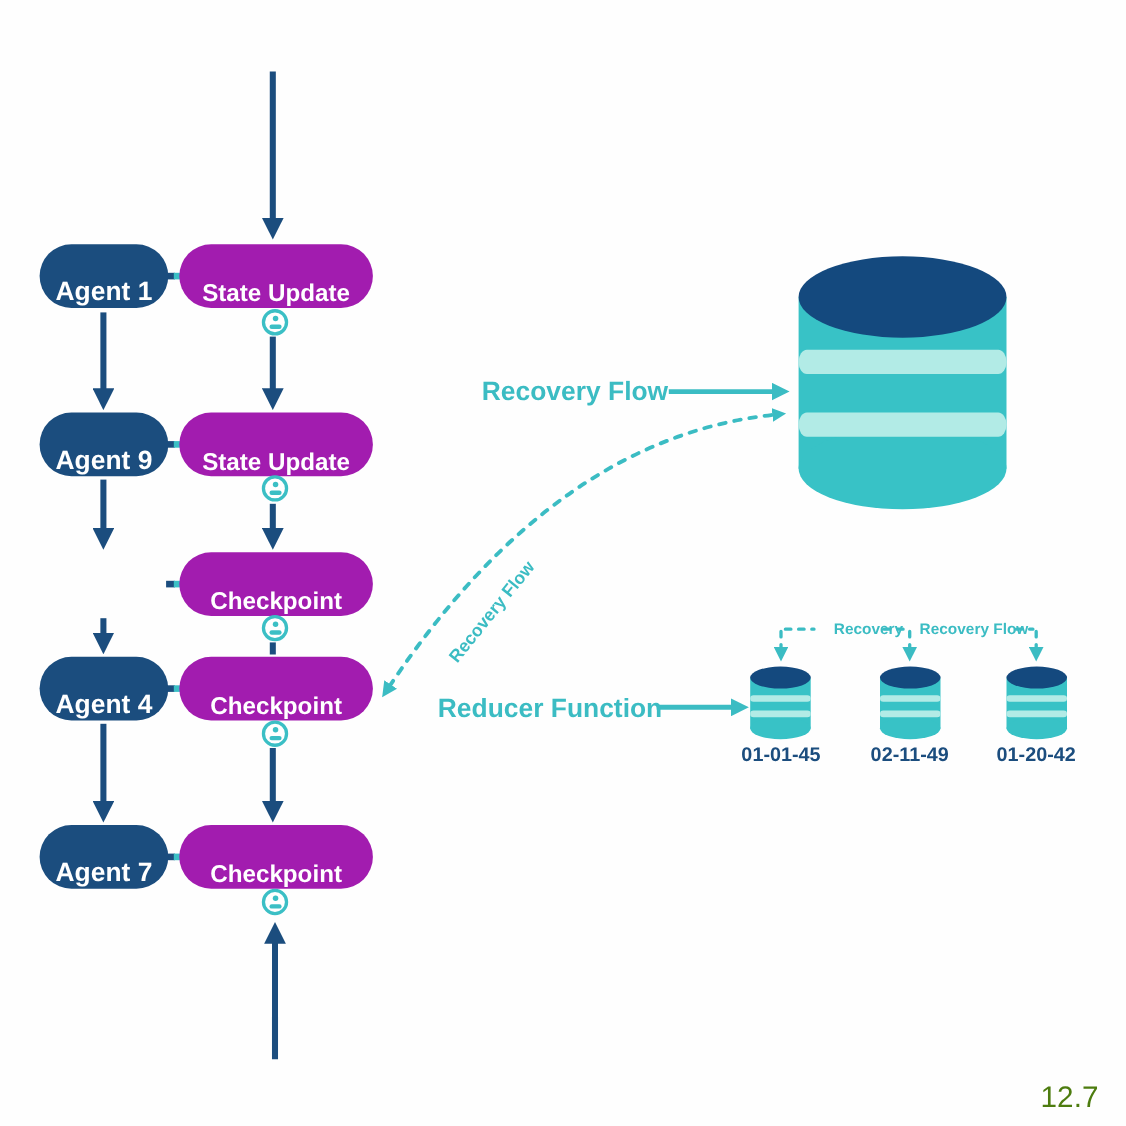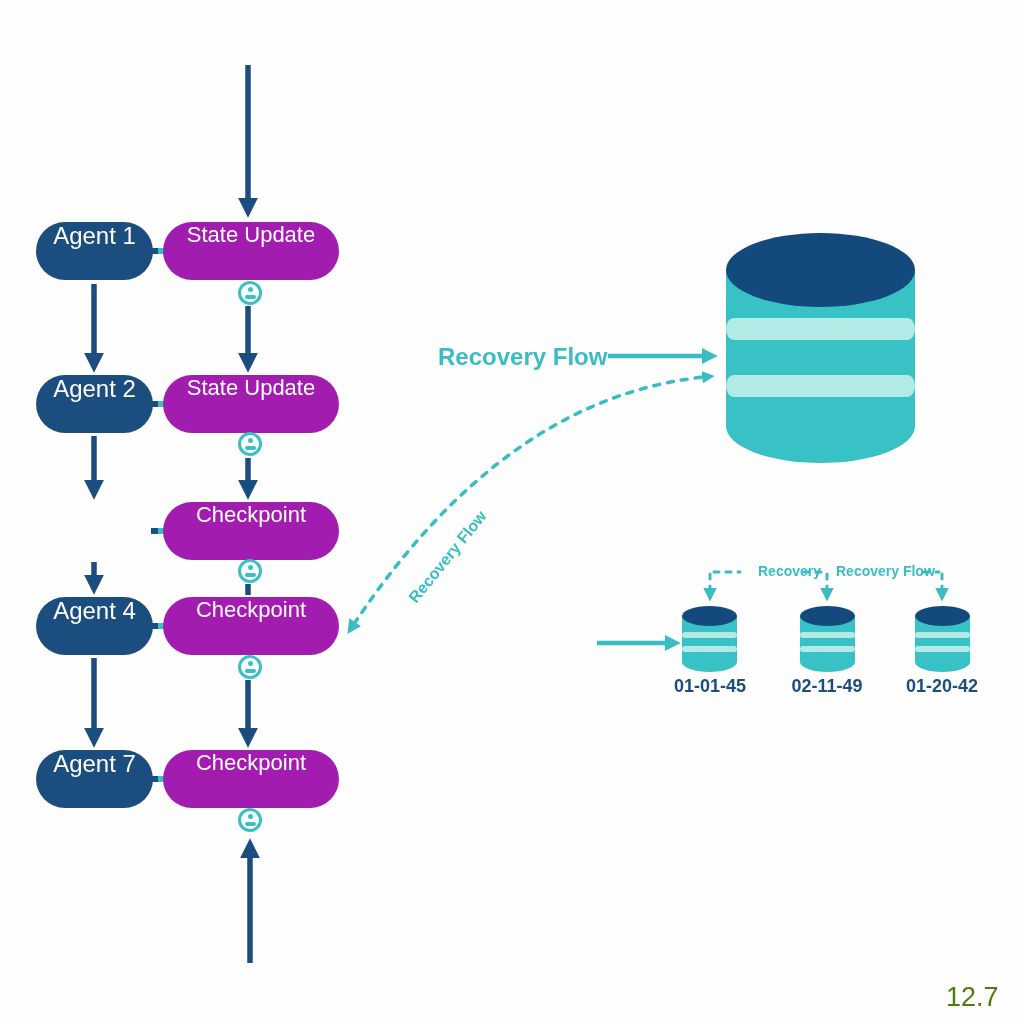--- a/index.html
+++ b/index.html
@@ -7,22 +7,22 @@
   .canvas {
     position:relative; width:1024px; height:1024px;
     background:#fefefe; overflow:hidden;
     font-family:"Liberation Sans", sans-serif;
   }
   svg.connectors { position:absolute; left:0; top:0; z-index:1; }
 
   
   .pill {
     position:absolute; height:58px; border-radius:29px; z-index:3;
-    display:flex; align-items:flex-start; justify-content:center;
-    color:#ffffff; font-weight:400;
+    display:flex; align-items:flex-end; justify-content:center;
+    color:#ffffff; font-weight:700;
   }
   .pill.agent { left:36px; width:117px; background:#1b4d7e; font-size:24px; }
   .pill.stage { left:163px; width:176px; background:#a21caf; font-size:22px; }
   .nub { position:absolute; height:6px; z-index:2; }
   .nub.navy { left:151px; width:8px; background:#1b4d7e; }
   .nub.teal { left:158px; width:8px; background:#3bbfc5; }
 
   
   .user-badge {
     position:absolute; left:238px; width:24px; height:24px; z-index:4;
@@ -127,21 +127,21 @@
       <span>State Update</span>
     </div>
   <div class="user-badge" style="top:281px">
       <span class="head"></span>
       <span class="torso"></span>
     </div>
 
   <div class="nub navy" style="top:401px"></div>
   <div class="nub teal" style="top:401px"></div>
   <div class="pill agent" style="top:375px">
-      <span>Agent 2</span>
+      <span>Agent 9</span>
     </div>
   <div class="pill stage" style="top:375px">
       <span>State Update</span>
     </div>
   <div class="user-badge" style="top:432px">
       <span class="head"></span>
       <span class="torso"></span>
     </div>
 
   <div class="nub navy" style="top:528px"></div>
@@ -183,20 +183,21 @@
   <div class="db">
     <div class="body"></div>
     <div class="bot"></div>
     <div class="band" style="top:85px"></div>
     <div class="band" style="top:142px"></div>
     <div class="cap"></div>
   </div>
 
   <div class="lbl flow-label" style="left:438px; top:343px;">Recovery Flow</div>
   <div class="lbl curve-label">Recovery Flow</div>
+  <div class="lbl flow-label" style="left:398px; top:631px;">Reducer Function</div>
 
   <div class="lbl mini-link-label" style="left:744px; top:563px;padding-left:14px;">Recovery</div>
   <div class="lbl mini-link-label" style="left:836px; top:563px;">Recovery Flow</div>
 
   <div class="mini-cyl" style="left:682px; top:606px;">
     <div class="body"></div>
     <div class="bot"></div>
     <div class="band" style="top:26px"></div>
     <div class="band" style="top:40px"></div>
     <div class="cap"></div>

